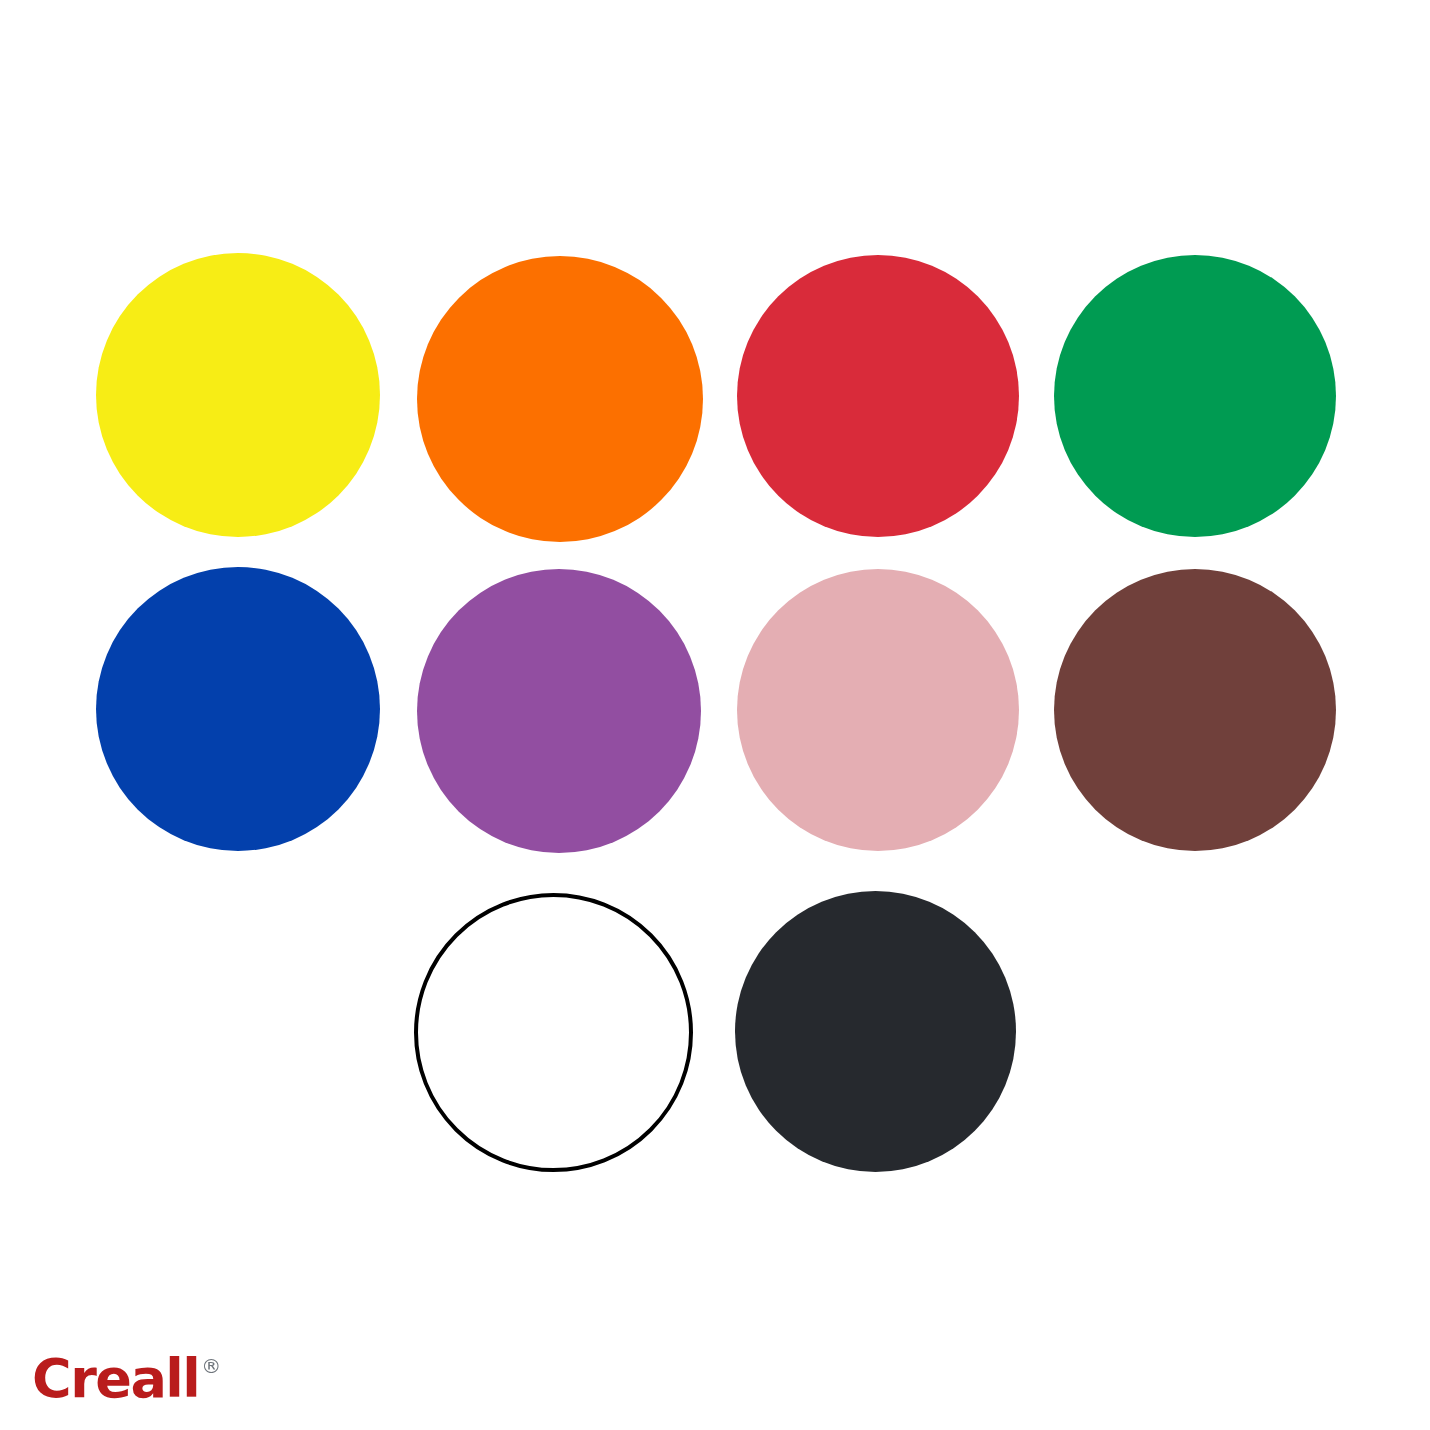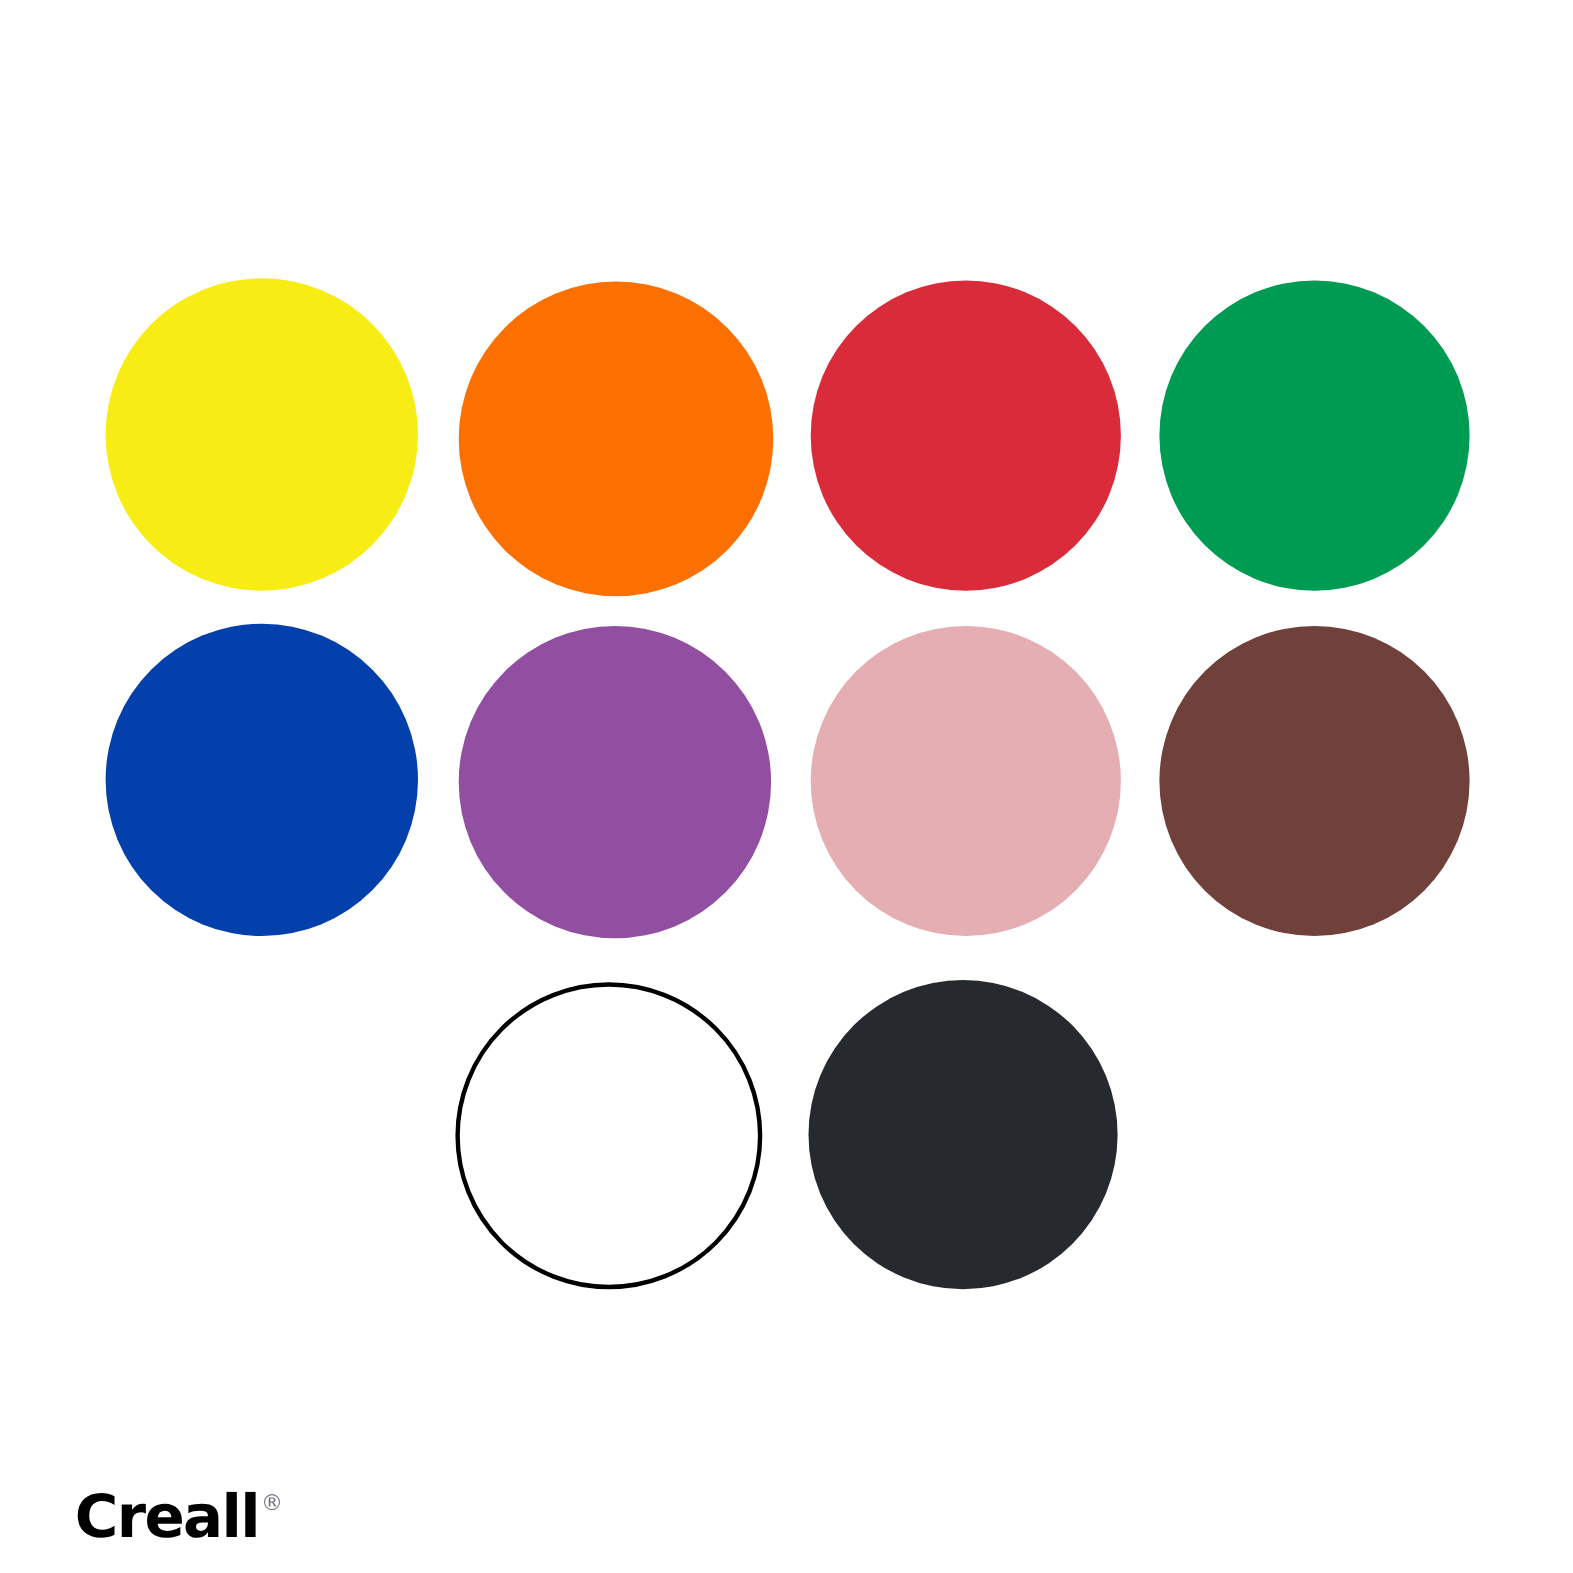--- a/index.html
+++ b/index.html
@@ -65,17 +65,17 @@
 
   <div class="swatch" title="Blue" style="left: 96px; top: 567px; width: 284px; height: 284px; background: rgb(3, 64, 172);"></div>
   <div class="swatch" title="Purple" style="left: 417px; top: 569px; width: 284px; height: 284px; background: rgb(146, 78, 161);"></div>
   <div class="swatch" title="Pink" style="left: 737px; top: 569px; width: 282px; height: 282px; background: rgb(228, 174, 179);"></div>
   <div class="swatch" title="Brown" style="left: 1054px; top: 569px; width: 282px; height: 282px; background: rgb(112, 64, 59);"></div>
 
   <div class="swatch outlined" title="White" style="left: 414px; top: 893px; width: 279px; height: 279px; background: rgb(255, 255, 255); border-color: rgb(0, 0, 0);"></div>
   <div class="swatch" title="Black" style="left: 735px; top: 891px; width: 281px; height: 281px; background: rgb(38, 41, 46);"></div>
 
   <div id="brand-logo" style="color: rgb(111, 117, 124);">
-    <span class="wordmark" style="color: #000000; margin-left: 36px;">Creall</span>
+    <span class="wordmark" style="color: #b91c1c;">Creall</span>
     <span class="registered" style="color: rgb(111, 117, 124);">®</span>
   </div>
 
 </div>
 
 </body></html>

